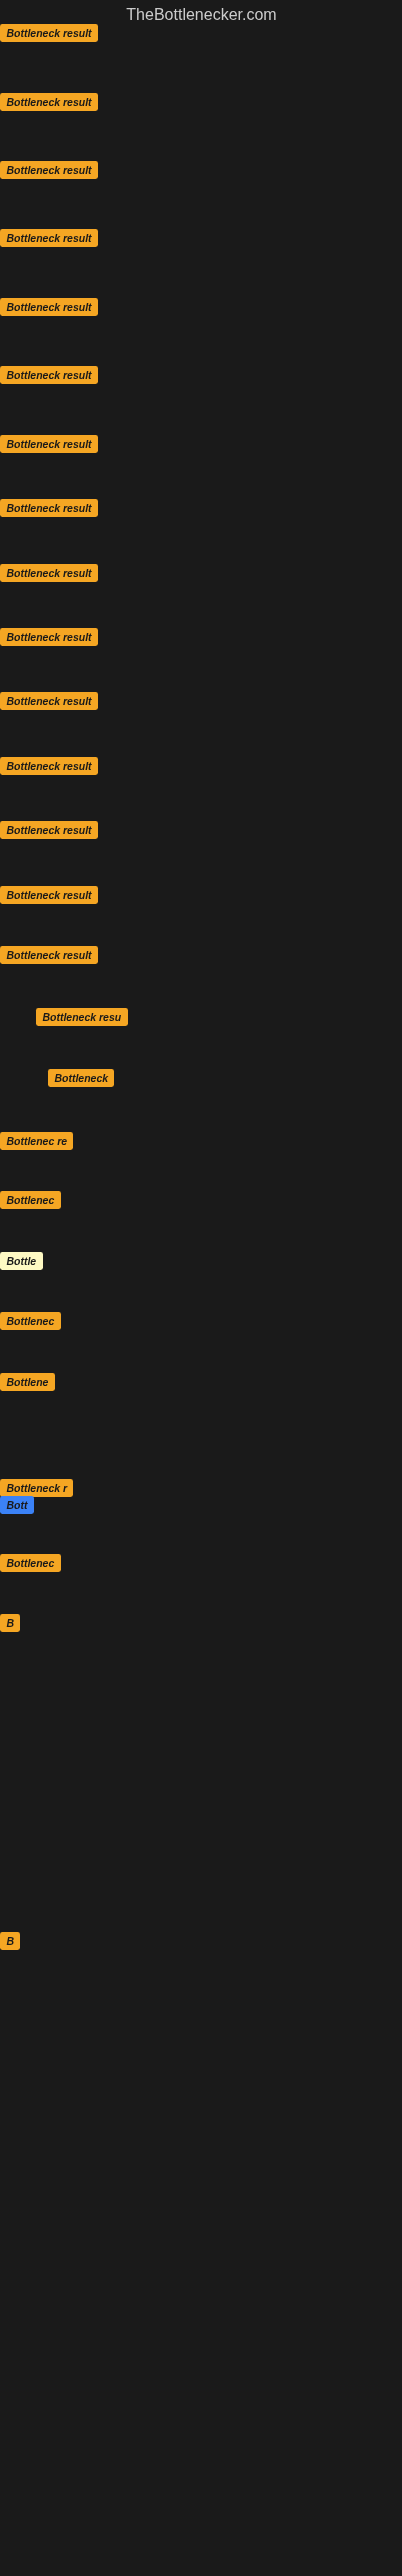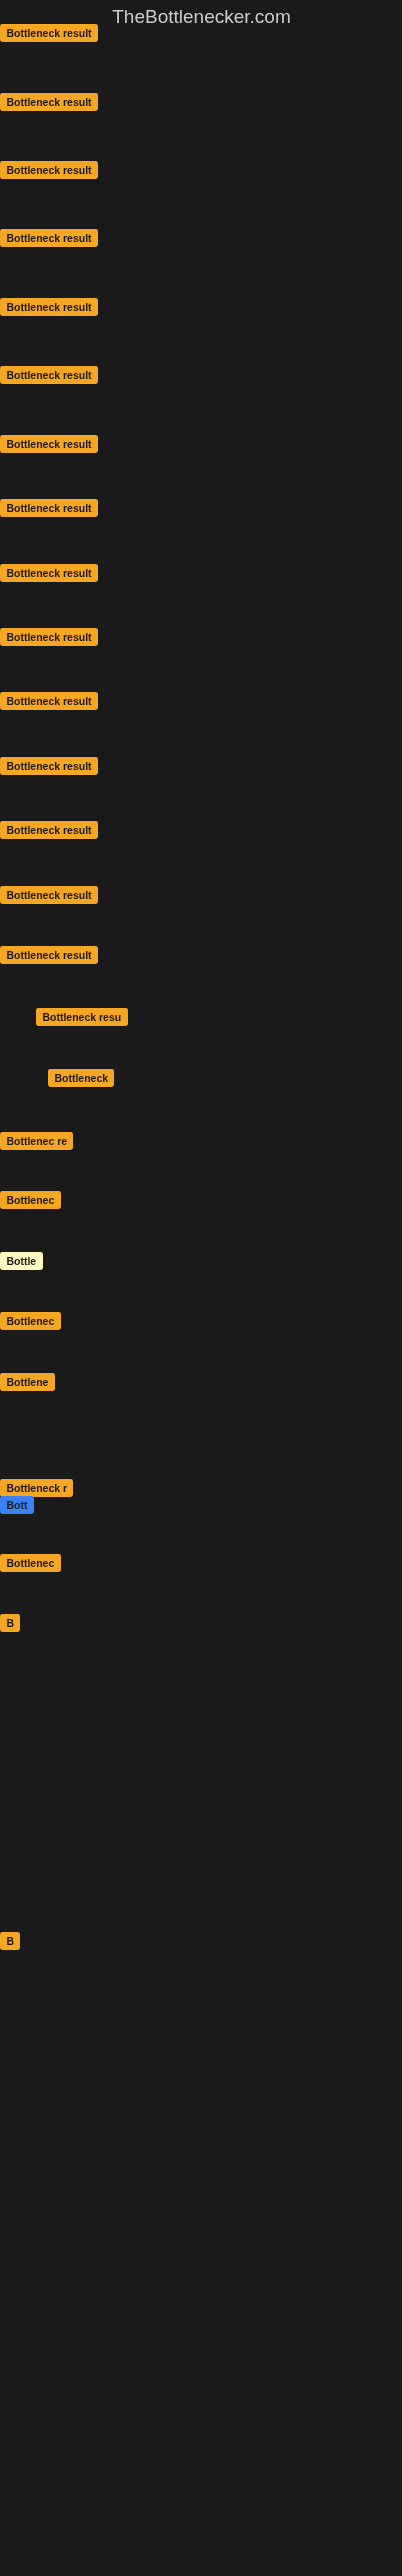--- a/index.html
+++ b/index.html
@@ -12,28 +12,29 @@
       width: 403px;
       min-height: 2576px;
       background-color: #1a1a1a;
       font-family: Arial, sans-serif;
       position: relative;
     }
 
     .site-title {
       text-align: center;
       color: #cccccc;
-      font-size: 19px;
+      font-size: 16px;
       padding: 6.4px 0;
       background-color: #1a1a1a;
     }
 
     .bottleneck-item {
       position: absolute;
       left: 0;
+      font-style: italic;
     }
 
     .bottleneck-badge {
       background-color: #f5a623;
       color: #1a1a1a;
       font-size: 10.5px;
       font-weight: bold;
       padding: 3.2px 6.4px;
       border-radius: 2.4px;
       white-space: nowrap;

